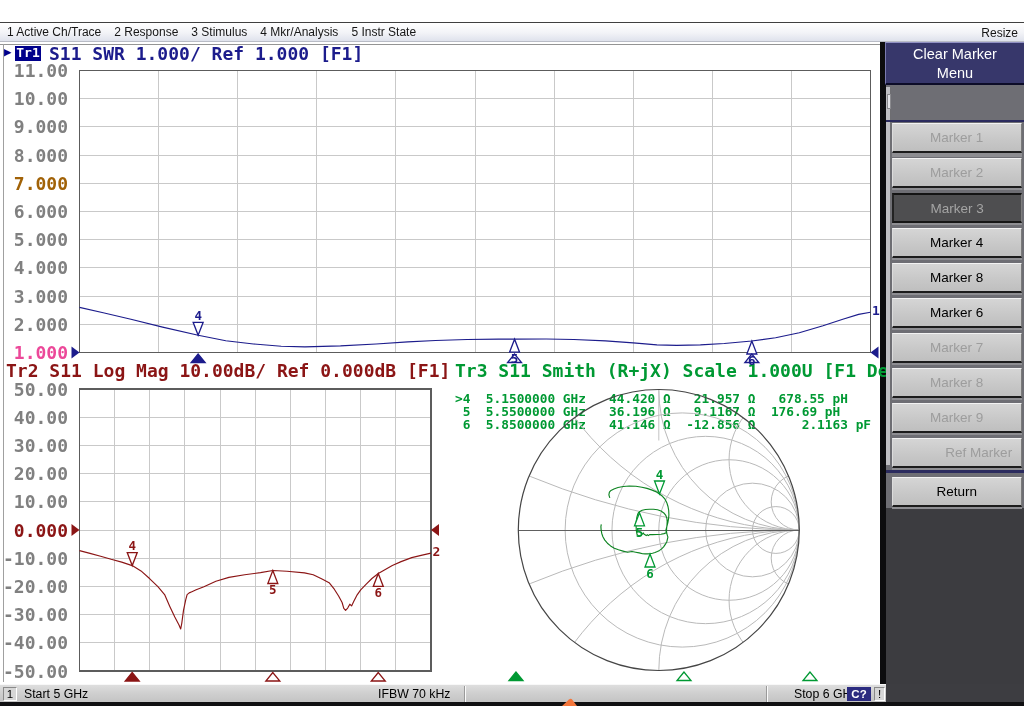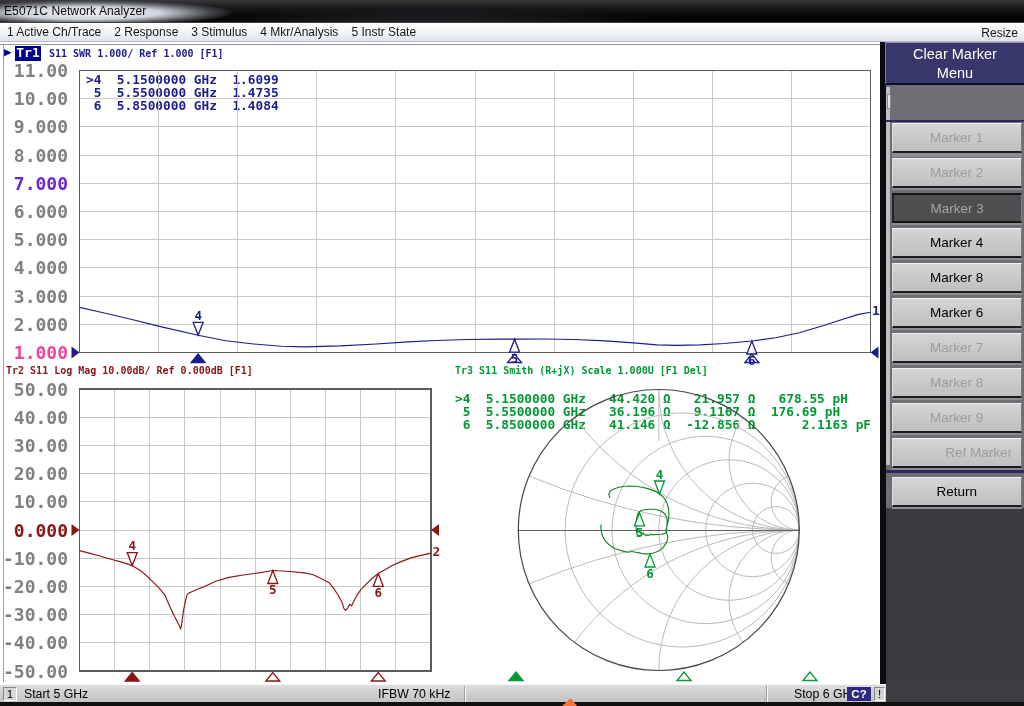--- a/index.html
+++ b/index.html
@@ -23,21 +23,21 @@
     display:flex; align-items:center; font-size:12px; color:#161616; }
   #menubar .mi { margin-left:13px; }
   #menubar .mi:first-child { margin-left:7px; }
   #menubar .resize { position:absolute; right:6px; top:3px; }
 
   
   #screen { position:absolute; left:0; top:42px; width:880px; height:642px; background:#fff; }
   #vstrip { position:absolute; left:880px; top:42px; width:6px; height:664px; background:#0c0c0e; }
 
   .instr { font-family:"DejaVu Sans Mono", monospace; font-weight:bold; white-space:pre; }
-  .tr-title { position:absolute; font-size:10px; line-height:17px; }
+  .tr-title { position:absolute; font-size:18px; line-height:17px; }
   .readout { position:absolute; font-size:12.8px; line-height:13px; }
   .ylab { position:absolute; font-size:18px; line-height:13px; width:66px; text-align:right; }
   .mklab { position:absolute; font-size:12.5px; line-height:12px; text-align:center; width:14px; }
   .trnum { position:absolute; font-size:13px; line-height:13px; }
 
   #tr1badge { position:absolute; left:15px; top:46px; width:26px; height:14.5px; background:#00008b;
     color:#fff; font-size:13px; text-align:center; line-height:14.5px; }
   #tr1arrow { position:absolute; left:4px; top:44px; font-size:12.5px; line-height:16px; color:#00008b; }
   #frame-top { position:absolute; left:0; top:43.5px; width:880px; height:1.5px; background:#949494; }
   #frame-left { position:absolute; left:2.5px; top:43.5px; width:1.2px; height:638px; background:#a0a0a0; }
@@ -84,23 +84,20 @@
     border-left:1px solid #9a9a9a; border-right:1px solid #fafafa; }
   #sb-darkright { position:absolute; left:886px; top:684px; width:138px; height:18px; background:#3d3d41; }
   #bottomstrip { position:absolute; left:0; top:702px; width:1024px; height:4px; background:#101012; }
   #cursor { position:absolute; left:560px; top:699px; width:30px; height:7px; }
 </style>
 </head>
 <body>
 
 <div id="stage">
 
-  <div id="titlebar">
-    <div class="t">E5071C Network Analyzer</div>
-  </div>
 
   <div id="menubar">
     <span class="mi">1 Active Ch/Trace</span>
     <span class="mi">2 Response</span>
     <span class="mi">3 Stimulus</span>
     <span class="mi">4 Mkr/Analysis</span>
     <span class="mi">5 Instr State</span>
     <span class="resize">Resize</span>
   </div>
 
@@ -108,21 +105,20 @@
   <div id="frame-top"></div>
   <div id="frame-left"></div>
   <div id="vstrip"></div>
 
   <div id="tr1arrow" class="instr">▶</div>
   <div id="tr1badge" class="instr">Tr1</div>
   <div class="tr-title instr" style="left:49px; top:45px; color:#1c1c8c;">S11 SWR 1.000/ Ref 1.000 [F1]</div>
   <div class="tr-title instr" style="left:6px; top:361.5px; color:#8b1515;"><span>Tr2</span> <span>S11 Log Mag 10.00dB/ Ref 0.000dB [F1]</span></div>
   <div class="tr-title instr" style="left:455px; top:361.5px; color:#009933;"><span>Tr3</span> <span>S11 Smith (R+jX) Scale 1.000U [F1 Del]</span></div>
 
-  <div class="readout instr" style="left:86px; top:72.5px; color:#1c1c8c;"><div>&gt;4  5.1500000 GHz  1.6099</div><div> 5  5.5500000 GHz  1.4735</div><div> 6  5.8500000 GHz  1.4084</div></div>
   <div class="readout instr" style="left:455px; top:391.5px; color:#009933;"><div>&gt;4  5.1500000 GHz   44.420 Ω   21.957 Ω   678.55 pH</div><div> 5  5.5500000 GHz   36.196 Ω   9.1167 Ω  176.69 pH</div><div> 6  5.8500000 GHz   41.146 Ω  -12.856 Ω      2.1163 pF</div></div>
 
   <svg id="plots" width="1024" height="706" viewBox="0 0 1024 706">
       <g>
         <line x1="158.6" y1="70.5" x2="158.6" y2="352.5" stroke="#c9c9c9" stroke-width="1" shape-rendering="crispEdges"></line>
         <line x1="237.7" y1="70.5" x2="237.7" y2="352.5" stroke="#c9c9c9" stroke-width="1" shape-rendering="crispEdges"></line>
         <line x1="316.8" y1="70.5" x2="316.8" y2="352.5" stroke="#c9c9c9" stroke-width="1" shape-rendering="crispEdges"></line>
         <line x1="395.9" y1="70.5" x2="395.9" y2="352.5" stroke="#c9c9c9" stroke-width="1" shape-rendering="crispEdges"></line>
         <line x1="475" y1="70.5" x2="475" y2="352.5" stroke="#c9c9c9" stroke-width="1" shape-rendering="crispEdges"></line>
         <line x1="554.1" y1="70.5" x2="554.1" y2="352.5" stroke="#c9c9c9" stroke-width="1" shape-rendering="crispEdges"></line>
@@ -210,21 +206,21 @@
       <polygon points="639.4952999999999,512.8028 634.4952999999999,525.8028 644.4952999999999,525.8028" fill="white" stroke="#009933" stroke-width="1.3"></polygon>
       <polygon points="683.9999999999999,672 676.9999999999999,680.5 690.9999999999999,680.5" fill="white" stroke="#009933" stroke-width="1.3"></polygon>
       <polygon points="650.0047,553.9974 645.0047,566.9974 655.0047,566.9974" fill="white" stroke="#009933" stroke-width="1.3"></polygon>
       <polygon points="809.9999999999998,672 802.9999999999998,680.5 816.9999999999998,680.5" fill="white" stroke="#009933" stroke-width="1.3"></polygon>
     </svg>
   <div id="labels">
       <div class="ylab instr" style="left:2px; top:64px; color:#808080;">11.00</div>
       <div class="ylab instr" style="left:2px; top:92.2px; color:#808080;">10.00</div>
       <div class="ylab instr" style="left:2px; top:120.4px; color:#808080;">9.000</div>
       <div class="ylab instr" style="left:2px; top:148.6px; color:#808080;">8.000</div>
-      <div class="ylab instr" style="left:2px; top:176.8px; color:#6d28d9;">7.000</div>
+      <div class="ylab instr" style="left:2px; top:176.8px; color:#a16207;">7.000</div>
       <div class="ylab instr" style="left:2px; top:205px; color:#808080;">6.000</div>
       <div class="ylab instr" style="left:2px; top:233.2px; color:#808080;">5.000</div>
       <div class="ylab instr" style="left:2px; top:261.4px; color:#808080;">4.000</div>
       <div class="ylab instr" style="left:2px; top:289.6px; color:#808080;">3.000</div>
       <div class="ylab instr" style="left:2px; top:317.8px; color:#808080;">2.000</div>
       <div class="ylab instr" style="left:2px; top:346px; color:#ec4899;">1.000</div>
       <div class="trnum instr" style="left:872px; top:304.174px; color:#1c1c8c;">1</div>
       <div class="mklab instr" style="left:191.15000000000026px; top:309.80082px; color:#1c1c8c;">4</div>
       <div class="mklab instr" style="left:507.54999999999984px; top:353.1473px; color:#1c1c8c;">5</div>
       <div class="mklab instr" style="left:744.8499999999997px; top:354.98312px; color:#1c1c8c;">6</div>

